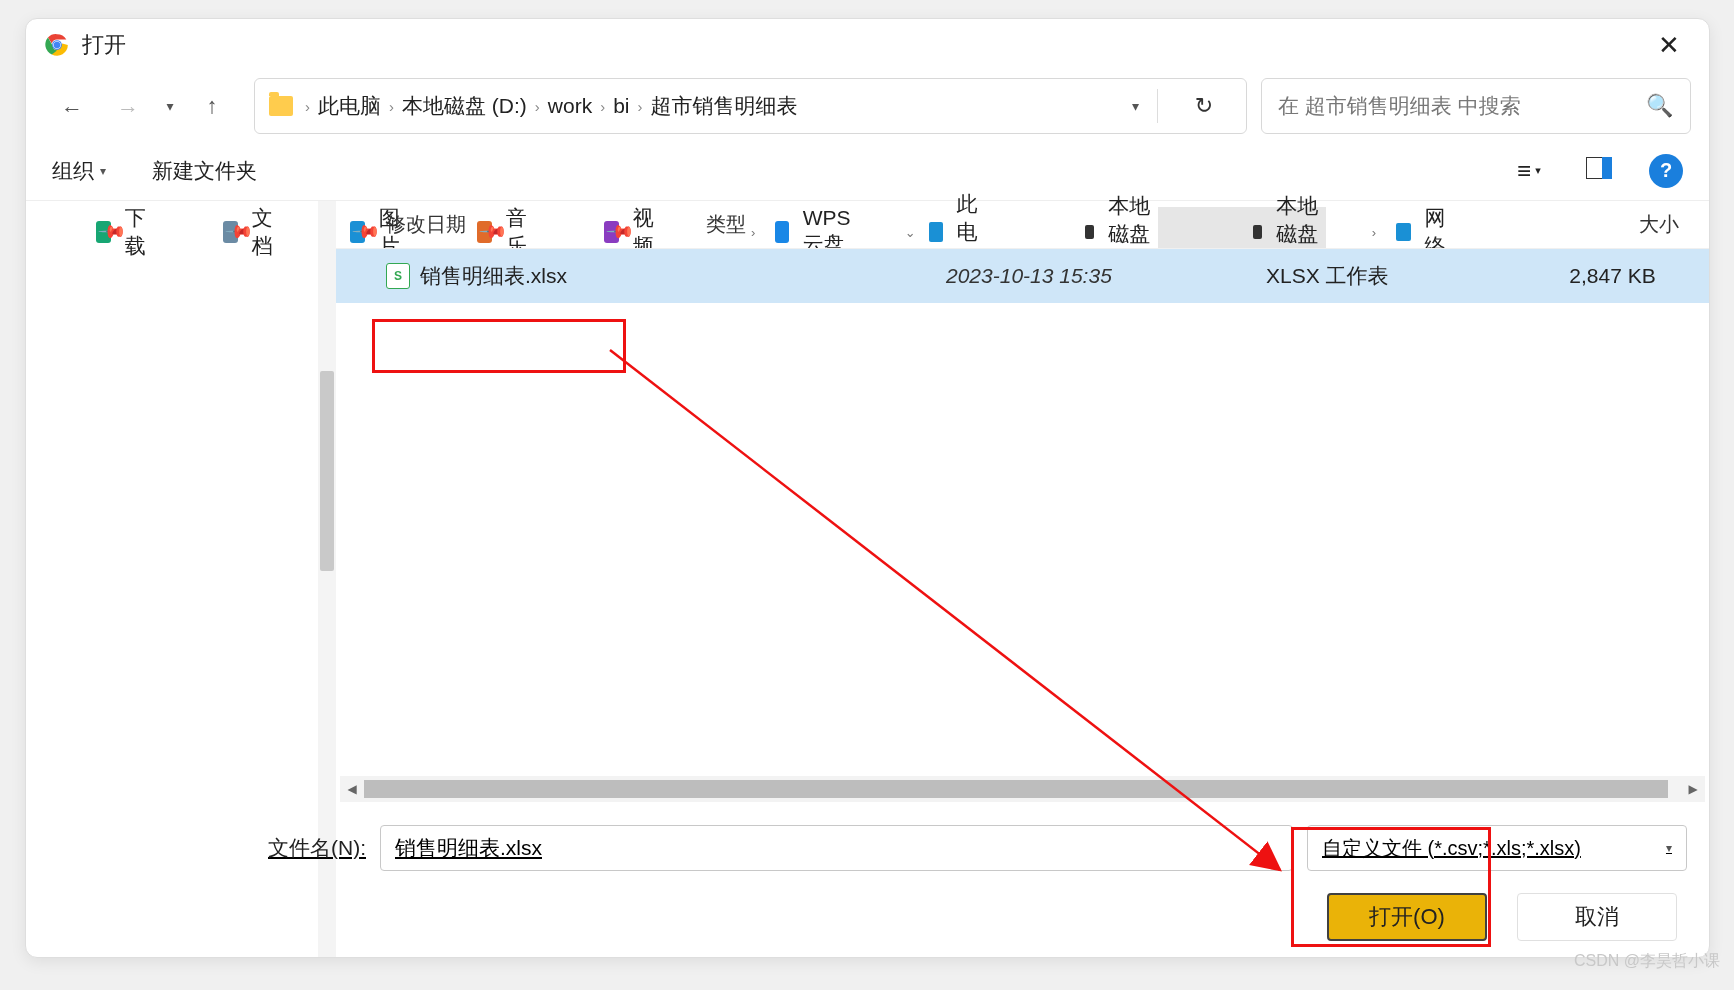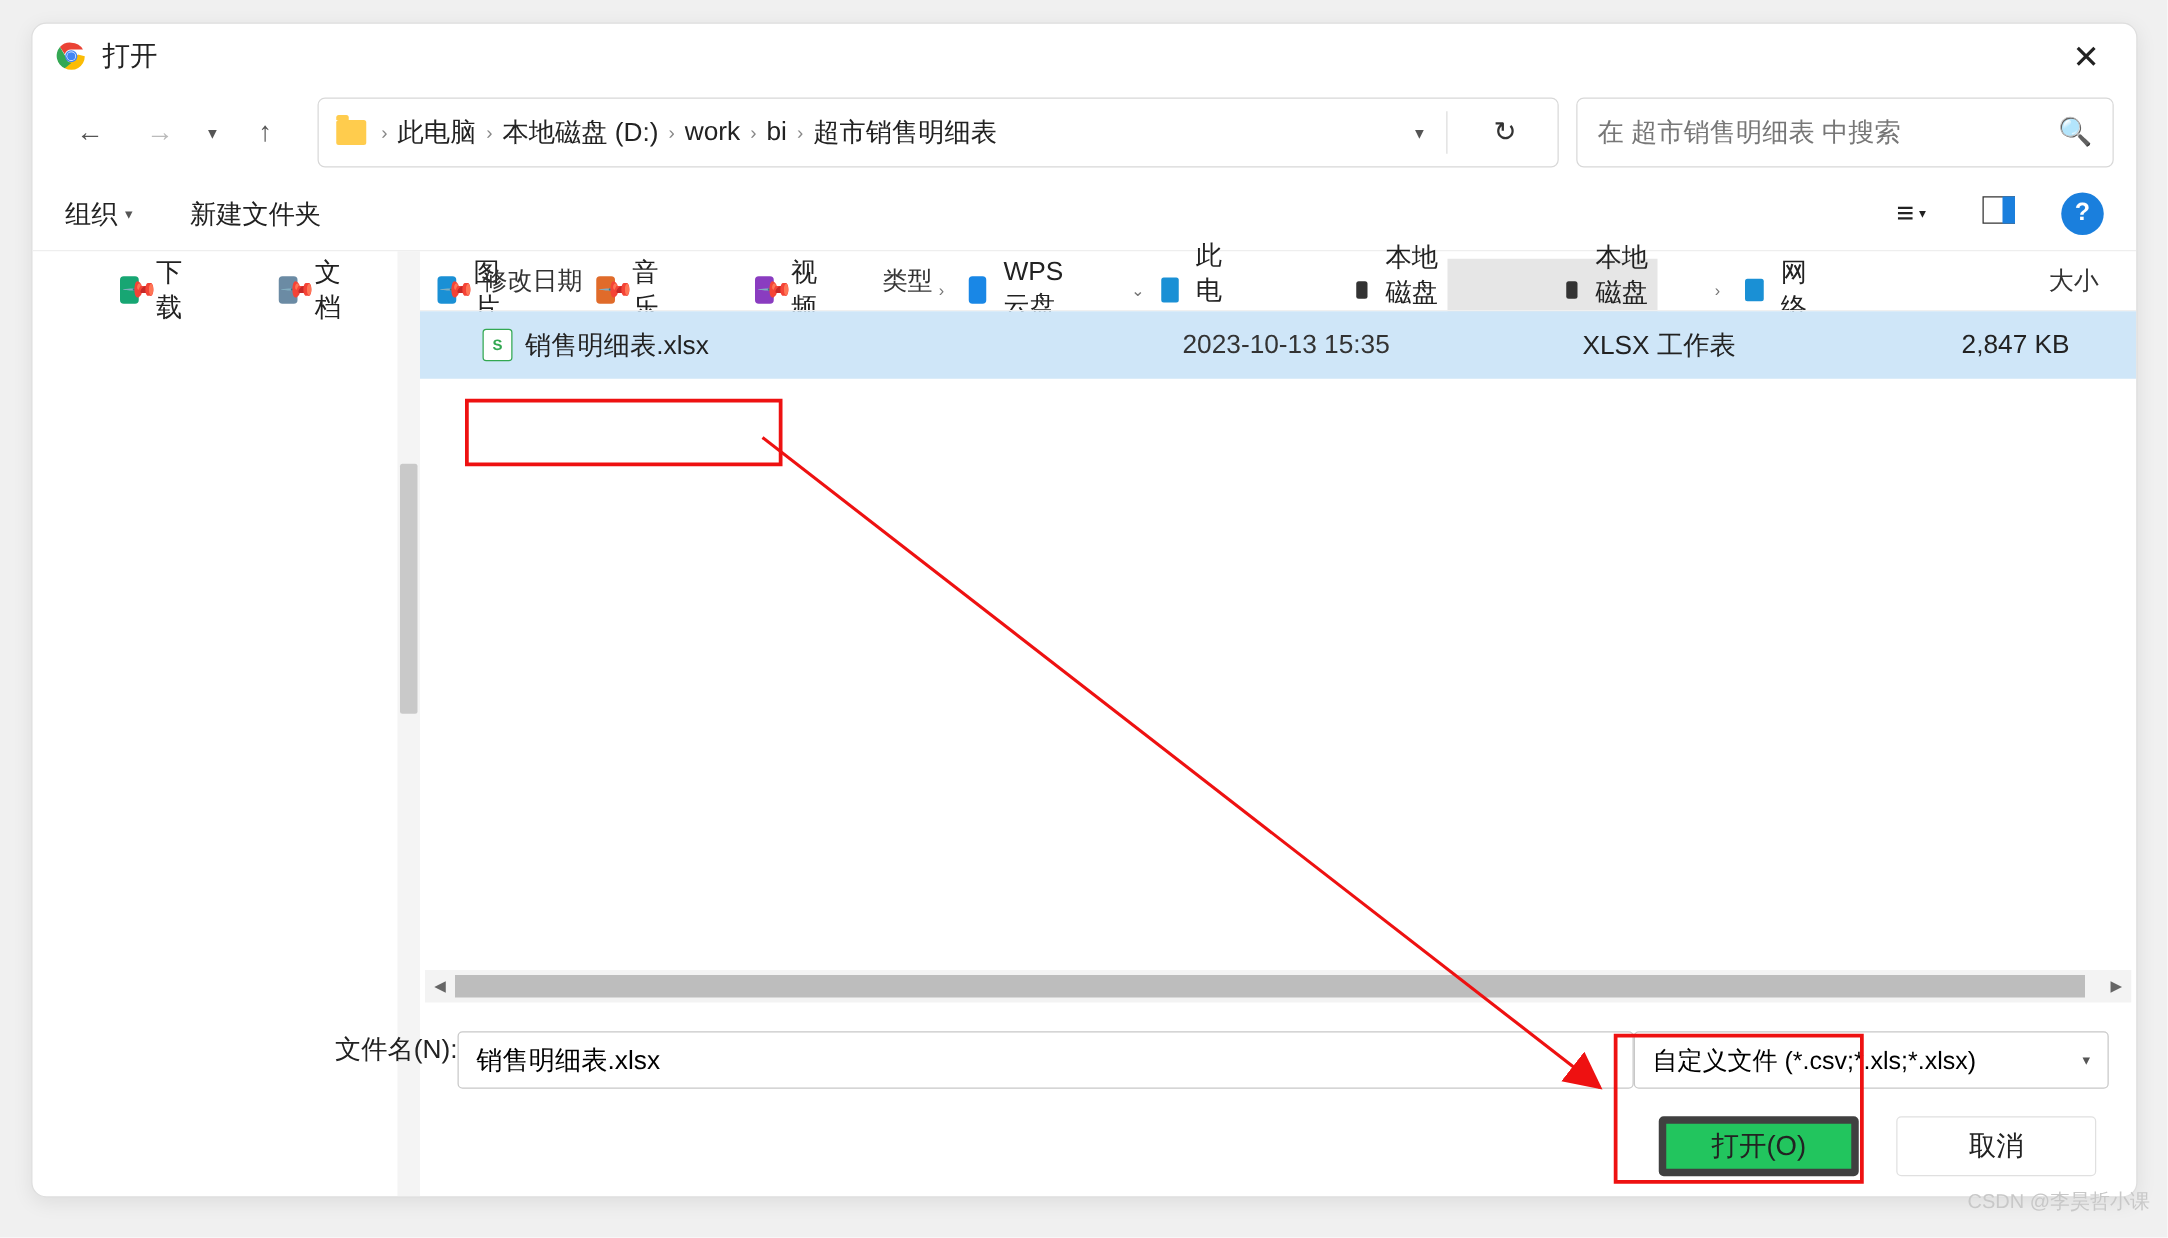--- a/index.html
+++ b/index.html
@@ -61,40 +61,40 @@
   .ic-disk{width:24px;height:14px;background:#333;border-radius:2px;}
   .ic-net{width:22px;height:18px;background:#1a90d5;border-radius:2px;}
   .expand { position:absolute; left:46px; font-size:13px; color:#777; }
   
   .main { flex:1; display:flex; flex-direction:column; position:relative; }
   .cols { height:48px; display:flex; align-items:center; font-size:20px; color:#333; padding-left:50px; border-bottom:1px solid #f0f0f0;}
   .col-name{flex:0 0 560px;} .col-date{flex:0 0 320px;} .col-type{flex:0 0 280px;} .col-size{flex:1; text-align:right; padding-right:30px;}
   .col-name .sort { font-size:12px; color:#666; margin-left:210px;}
   .filerow { height:54px; display:flex; align-items:center; padding-left:50px; font-size:21px; color:#222; background:#cfe6f8; cursor:pointer;}
   .filerow .iconcell{width:34px; display:flex; align-items:center;}
-  .filerow .namecell{flex:0 0 526px;} .filerow .datecell{flex:0 0 320px; color:#333;} .filerow .typecell{flex:0 0 280px;} .filerow .sizecell{flex:1; text-align:center; padding-right:30px;}
+  .filerow .namecell{flex:0 0 526px;} .filerow .datecell{flex:0 0 320px; color:#333;font-style:italic;} .filerow .typecell{flex:0 0 280px;} .filerow .sizecell{flex:1; text-align:center; padding-right:30px;}
   .xlsx-icon{width:24px;height:26px;background:#fff;border:1px solid #33a852;border-radius:3px;display:flex;align-items:center;justify-content:center;color:#33a852;font-size:12px;font-weight:bold;}
   
   .hl1{position:absolute; left:346px; top:300px; width:254px; height:54px; border:3px solid #e11; pointer-events:none;}
   
   .hscroll{position:absolute; left:314px; right:4px; bottom:155px; height:26px; background:#f3f3f3;}
   .hscroll .track{position:absolute; left:24px; right:24px; top:4px; bottom:4px;}
   .hscroll .thumb{position:absolute; left:0; top:0; height:100%; width:99%; background:#bdbdbd;}
   .hscroll .arr{position:absolute; top:0; width:24px; height:100%; display:flex; align-items:center; justify-content:center; font-size:12px; color:#666;}
   .hscroll .arrL{left:0;} .hscroll .arrR{right:0;}
   
   .footer{position:absolute; left:0; right:0; bottom:0; height:150px; padding:18px 22px 22px 22px;}
-  .fn-row{display:flex; }
+  .fn-row{display:flex; align-items:center; gap:14px;text-decoration:underline;}
   .fn-label{font-size:21px; color:#222; margin-left:220px;}
   .fn-input{flex:1; height:46px; border:1px solid #c8c8c8; border-radius:4px; padding:0 14px; font-size:21px;}
   .ft-select{width:380px; height:46px; border:1px solid #c8c8c8; border-radius:4px; display:flex; align-items:center; padding:0 14px; font-size:20px; cursor:pointer;}
   .ft-select .dd{margin-left:auto; font-size:12px; color:#555;}
   .btn-row{display:flex; justify-content:flex-end; gap:30px; margin-top:22px; padding-right:10px;}
   .btn{width:160px; height:48px; display:flex; align-items:center; justify-content:center; font-size:22px; border-radius:4px; cursor:pointer;}
-  .btn-open{border:6px solid #404040; color:#222; background:#22c55e;}
+  .btn-open{border:2px solid #404040; color:#222; background:#eab308;}
   .btn-cancel{border:1px solid #e0e0e0; color:#222; background:#fff;}
   
   .hl2{position:absolute; right:218px; bottom:10px; width:200px; height:120px; border:3px solid #e11; pointer-events:none;}
   
   .arrow-svg{position:absolute; left:0; top:0; width:1734px; height:990px; pointer-events:none;}
   .watermark{position:absolute; right:14px; bottom:18px; font-size:16px; color:#c8c8c8;}
 </style>
 </head>
 <body>
 

